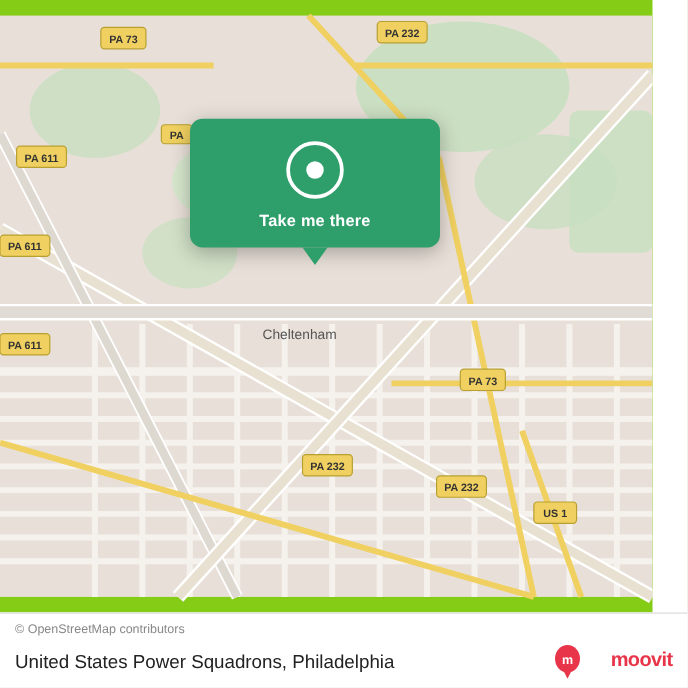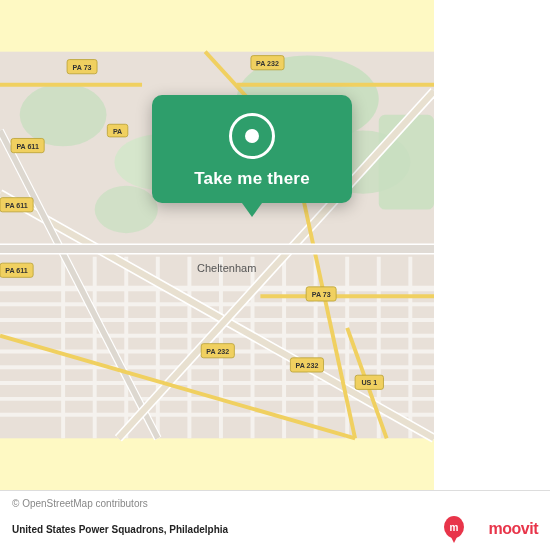--- a/index.html
+++ b/index.html
@@ -6,25 +6,25 @@
     
     body {
       width: 550px;
       height: 550px;
       overflow: hidden;
       font-family: Arial, sans-serif;
       position: relative;
     }
 
     #map-container {
-      width: 434px;
+      width: 522px;
       height: 490px;
       position: relative;
       overflow: hidden;
-      background-color: #fef9c3;
+      background-color: #84cc16;
     }
 
     
     #map-svg {
       width: 100%;
       height: 100%;
       position: absolute;
       top: 0; left: 0;
     }
 
@@ -70,31 +70,31 @@
     #location-icon-circle::before {
       content: '';
       width: 14px;
       height: 14px;
       border-radius: 50%;
       background: white;
     }
 
     #popup-label {
       color: white;
-      font-size: 17px;
+      font-size: 13px;
       font-weight: 600;
       letter-spacing: 0.2px;
       text-align: center;
     }
 
     
     #cheltenham-label {
       position: absolute;
       top: 262px;
-      left: 197px;
+      left: 210px;
       font-size: 11px;
       color: #555;
       font-weight: 500;
       z-index: 5;
     }
 
     
     #bottom-bar {
       width: 550px;
       height: 60px;
@@ -113,22 +113,22 @@
       margin-bottom: 6px;
     }
 
     #place-info {
       display: flex;
       align-items: center;
       justify-content: space-between;
     }
 
     #place-name {
-      font-size: 10px;
-      font-weight: 700;
+      font-size: 15px;
+      font-weight: 400;
       color: #222;
     }
 
     #moovit-logo {
       display: flex;
       align-items: center;
       gap: 4px;
     }
 
     #moovit-icon {

